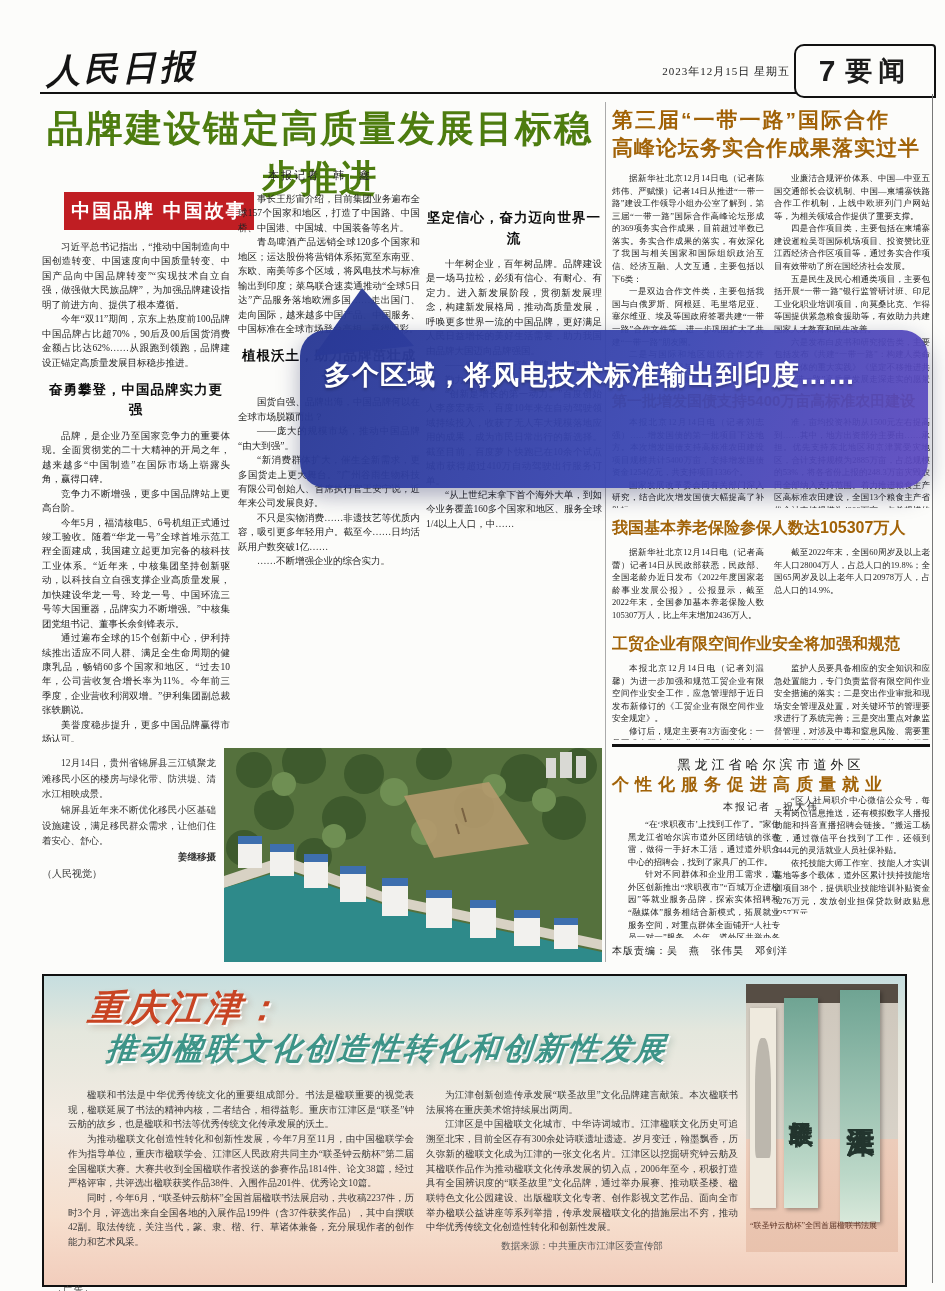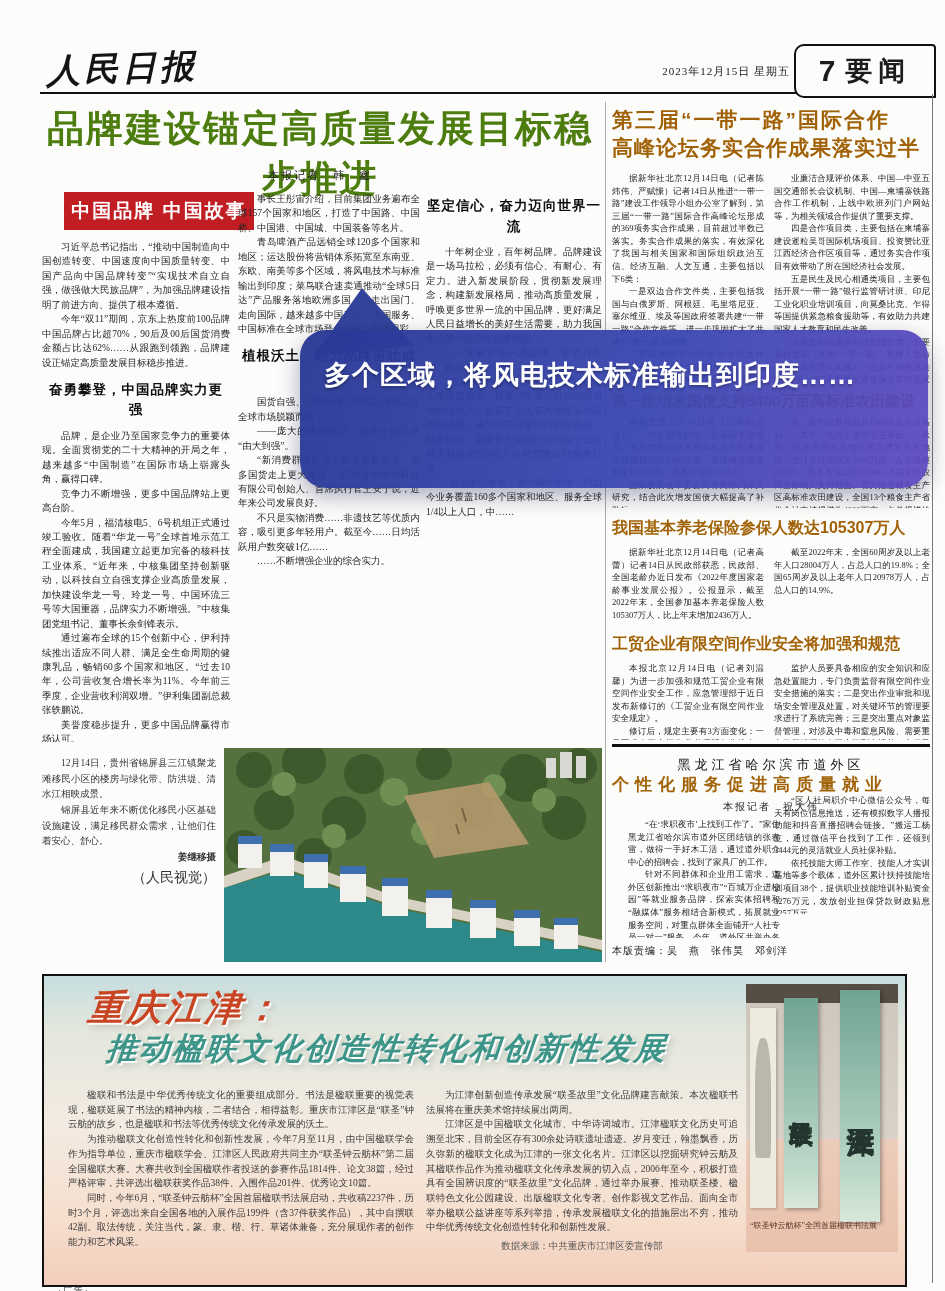--- a/index.html
+++ b/index.html
@@ -30,21 +30,21 @@
   
   .r-hl{font-weight:900;text-align:left;font-family:"Liberation Sans",sans-serif;color:#a16207;}
   .rtxt{font-size:8.5px;line-height:1.48;text-align:justify;overflow:hidden;color:#242424;}
   .rtxt .para{margin:0;text-indent:2em;}
   .kicker{font-size:13px;letter-spacing:4px;text-align:center;color:#111;}
   .editors{font-size:10px;text-align:left;letter-spacing:1px;color:#222;}
   
   .caption{font-size:9.5px;line-height:1.65;text-align:justify;color:#333;}
   .caption .para{margin:0;text-indent:2em;}
   .credit{font-size:9.5px;font-weight:bold;text-align:right;color:#333;}
-  .agency{font-size:14px;text-align:right;color:#333;}
+  .agency{font-size:10px;color:#333;}
   
   #popup{background:linear-gradient(115deg,rgba(40,56,148,0.96) 0%,rgba(58,70,178,0.95) 55%,rgba(92,72,192,0.93) 100%);
          border-radius:26px;box-shadow:0 8px 22px rgba(20,25,80,.35);z-index:50;}
   .popup-line{color:#fff;font-weight:bold;font-size:27px;letter-spacing:1px;line-height:63px;
               font-family:"Liberation Sans","DejaVu Sans",sans-serif;white-space:nowrap;
               text-shadow:0 2px 3px rgba(0,0,0,.3);padding:0 16px;}
   
   .adbox{border:2px solid #111;
          background:linear-gradient(180deg,#c6dedf 0%,#e4e7dd 18%,#f3ebe2 48%,#f6dfce 78%,#f2cdbc 100%);}
   .ad-t1{font-size:36px;font-weight:900;color:#c84423;font-style:italic;letter-spacing:3px;
@@ -111,21 +111,21 @@
     <div>
         <p class="para">国货自强、品牌出海，中国品牌何以在全球市场脱颖而出？</p>
         <p class="para">——庞大的规模市场，推动中国品牌“由大到强”。</p>
         <p class="para">“新消费群体扩大，催生全新需求，更多国货走上更大舞台。”广州谷雨生物科技有限公司创始人、首席执行官王安宁说，近年来公司发展良好。</p>
         <p class="para">不只是实物消费……非遗技艺等优质内容，吸引更多年轻用户。截至今……日均活跃用户数突破1亿……</p>
         <p class="para">……不断增强企业的综合实力。</p>
       </div>
   </div>
 
   <div class="abs coltxt" style="left:426px;top:192px;width:176px;height:550px;">
-    <div class="subhead" style="margin-top:4px;">坚定信心，奋力迈向世界一流</div>
+    <div class="subhead" style="margin-top:16px;">坚定信心，奋力迈向世界一流</div>
     <div>
         <p class="para">十年树企业，百年树品牌。品牌建设是一场马拉松，必须有信心、有耐心、有定力。进入新发展阶段，贯彻新发展理念，构建新发展格局，推动高质量发展，呼唤更多世界一流的中国品牌，更好满足人民日益增长的美好生活需要，助力我国由品牌大国迈向品牌强国。</p>
         <p class="para">——发展世界一流品牌，要坚持不懈、勤力创新。</p>
         <p class="para">“创新是增长的第一动力。”百度创始人李彦宏表示，百度10年来在自动驾驶领域持续投入，收获了无人车大规模落地应用的成果，成为市民日常出行的新选择。截至目前，百度萝卜快跑已在10余个试点城市获得超过410万自动驾驶出行服务订单。</p>
         <p class="para">“从上世纪末拿下首个海外大单，到如今业务覆盖160多个国家和地区、服务全球1/4以上人口，中……</p>
       </div>
   </div>
 
   <div class="abs caption" style="left:42px;top:756px;width:174px;">
     <div>

